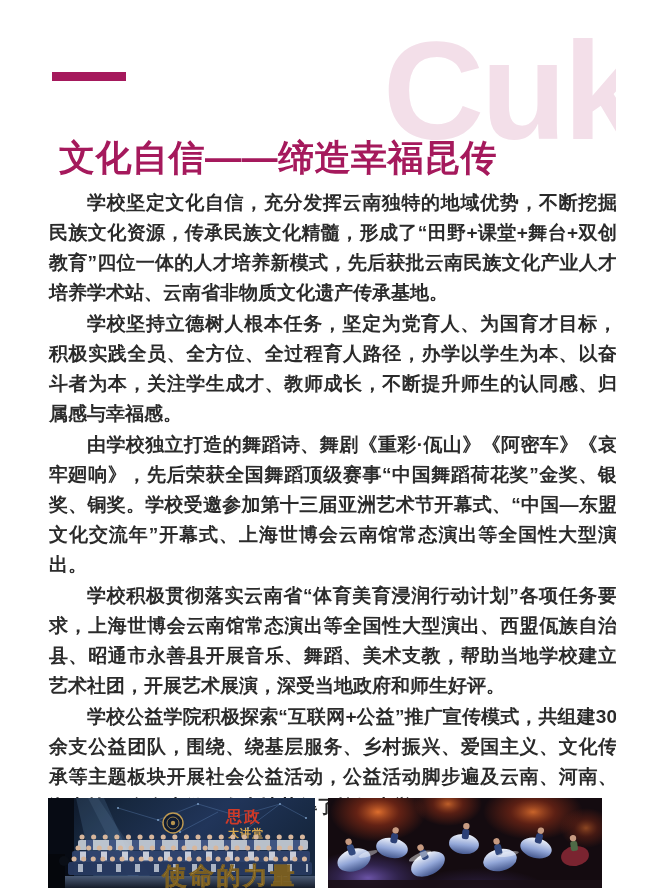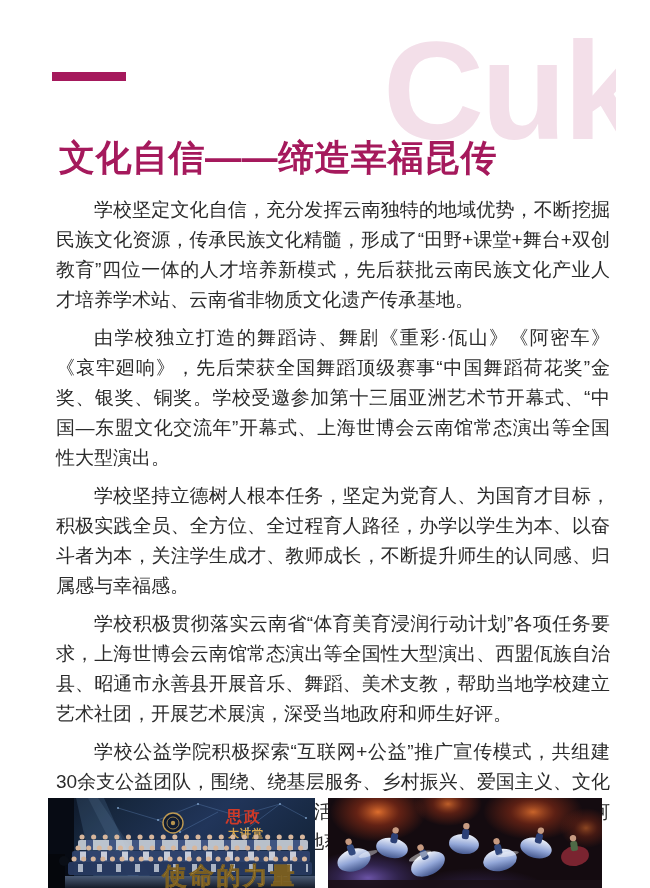--- a/index.html
+++ b/index.html
@@ -46,21 +46,21 @@
   .body-text {
     position: absolute;
     left: 48px;
     top: 187px;
     width: 570px;
     font-size: 19px;
     line-height: 30px;
     color: #2b2b2b;
     text-align: justify;
   }
-  .body-text p { margin: 8px; text-indent: 2em; }
+  .body-text p { margin: 1px; text-indent: 2em; font-weight: bold; }
   .photo-row {
     position: absolute;
     left: 48px;
     top: 798px;
     display: flex;
     gap: 13px;
   }
   .photo {
     overflow: hidden;
     background: #0d1220;
@@ -73,22 +73,22 @@
 <div class="page">
 
   <div class="watermark">Cuk</div>
 
   <div class="section-bar"></div>
 
   <h1 class="page-title">文化自信——缔造幸福昆传</h1>
 
   <div class="body-text">
     <p>学校坚定文化自信，充分发挥云南独特的地域优势，不断挖掘民族文化资源，传承民族文化精髓，形成了“田野+课堂+舞台+双创教育”四位一体的人才培养新模式，先后获批云南民族文化产业人才培养学术站、云南省非物质文化遗产传承基地。</p>
+    <p>学校坚持立德树人根本任务，坚定为党育人、为国育才目标，积极实践全员、全方位、全过程育人路径，办学以学生为本、以奋斗者为本，关注学生成才、教师成长，不断提升师生的认同感、归属感与幸福感。</p>
     <p>由学校独立打造的舞蹈诗、舞剧《重彩·佤山》《阿密车》《哀牢廻响》，先后荣获全国舞蹈顶级赛事“中国舞蹈荷花奖”金奖、银奖、铜奖。学校受邀参加第十三届亚洲艺术节开幕式、“中国—东盟文化交流年”开幕式、上海世博会云南馆常态演出等全国性大型演出。</p>
-    <p>学校坚持立德树人根本任务，坚定为党育人、为国育才目标，积极实践全员、全方位、全过程育人路径，办学以学生为本、以奋斗者为本，关注学生成才、教师成长，不断提升师生的认同感、归属感与幸福感。</p>
     <p>学校积极贯彻落实云南省“体育美育浸润行动计划”各项任务要求，上海世博会云南馆常态演出等全国性大型演出、西盟佤族自治县、昭通市永善县开展音乐、舞蹈、美术支教，帮助当地学校建立艺术社团，开展艺术展演，深受当地政府和师生好评。</p>
     <p>学校公益学院积极探索“互联网+公益”推广宣传模式，共组建30余支公益团队，围绕、绕基层服务、乡村振兴、爱国主义、文化传承等主题板块开展社会公益活动，公益活动脚步遍及云南、河南、湖南等10余个省份，在当地获得了较好声誉。</p>
   </div>
 
   <div class="photo-row">
 
     <div class="photo">
       <svg width="267" height="90" viewBox="0 0 267 90" xmlns="http://www.w3.org/2000/svg">
         <defs>
           <linearGradient id="lpBg" x1="0" y1="0" x2="1" y2="0.35">

